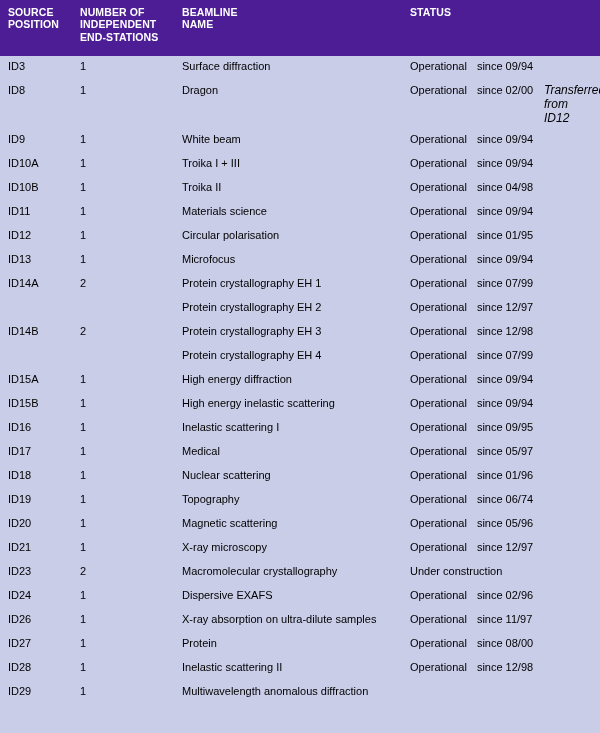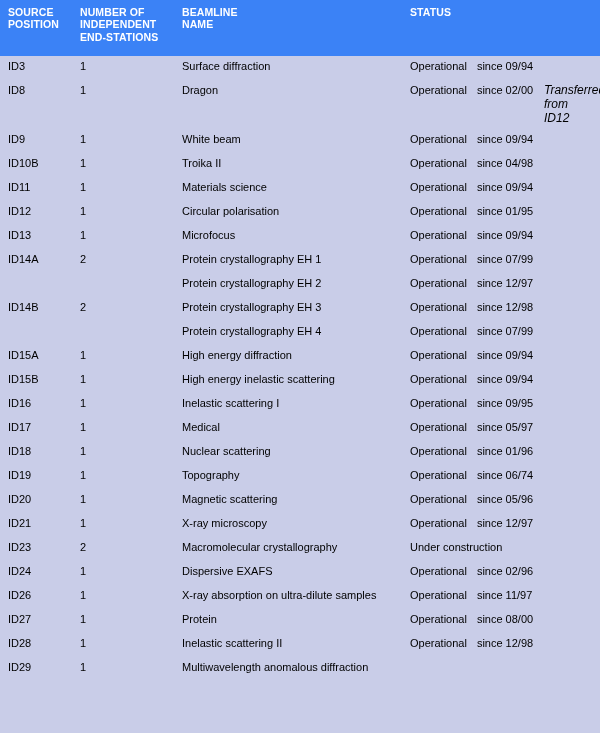--- a/index.html
+++ b/index.html
@@ -19,21 +19,21 @@
     height: 733px;
     background: #c9cde8;
     box-sizing: border-box;
   }
   table.beamline-table {
     width: 600px;
     border-collapse: collapse;
     table-layout: fixed;
   }
   thead th {
-    background: #3b82f6;
+    background: #4c1d95;
     color: #ffffff;
     font-size: 10.5px;
     font-weight: bold;
     text-align: left;
     vertical-align: top;
     padding: 6px 4px 8px 8px;
     line-height: 1.18;
     letter-spacing: 0.1px;
     text-transform: uppercase;
     height: 42px;
@@ -147,20 +147,35 @@
               <span class="status-word">Operational</span>
               <span class="status-since">since  09/94</span>
             </div>
           </td>
           <td class="cell-note">
             <span class="note-line"></span>
             <span class="note-line"></span>
           </td>
         </tr>
         <tr>
+          <td class="cell-source">ID10A</td>
+          <td class="cell-stations">1</td>
+          <td class="cell-name">Troika I + III</td>
+          <td>
+            <div class="status-line">
+              <span class="status-word">Operational</span>
+              <span class="status-since">since  09/94</span>
+            </div>
+          </td>
+          <td class="cell-note">
+            <span class="note-line"></span>
+            <span class="note-line"></span>
+          </td>
+        </tr>
+        <tr>
           <td class="cell-source">ID10B</td>
           <td class="cell-stations">1</td>
           <td class="cell-name">Troika II</td>
           <td>
             <div class="status-line">
               <span class="status-word">Operational</span>
               <span class="status-since">since  04/98</span>
             </div>
           </td>
           <td class="cell-note">

